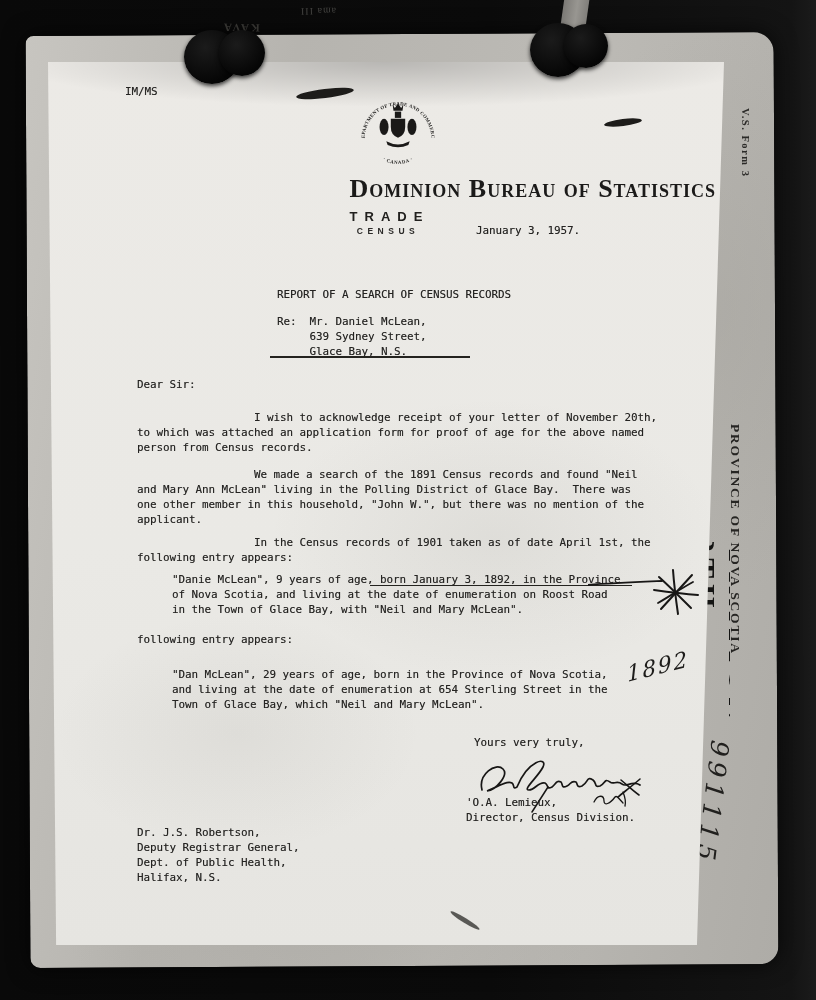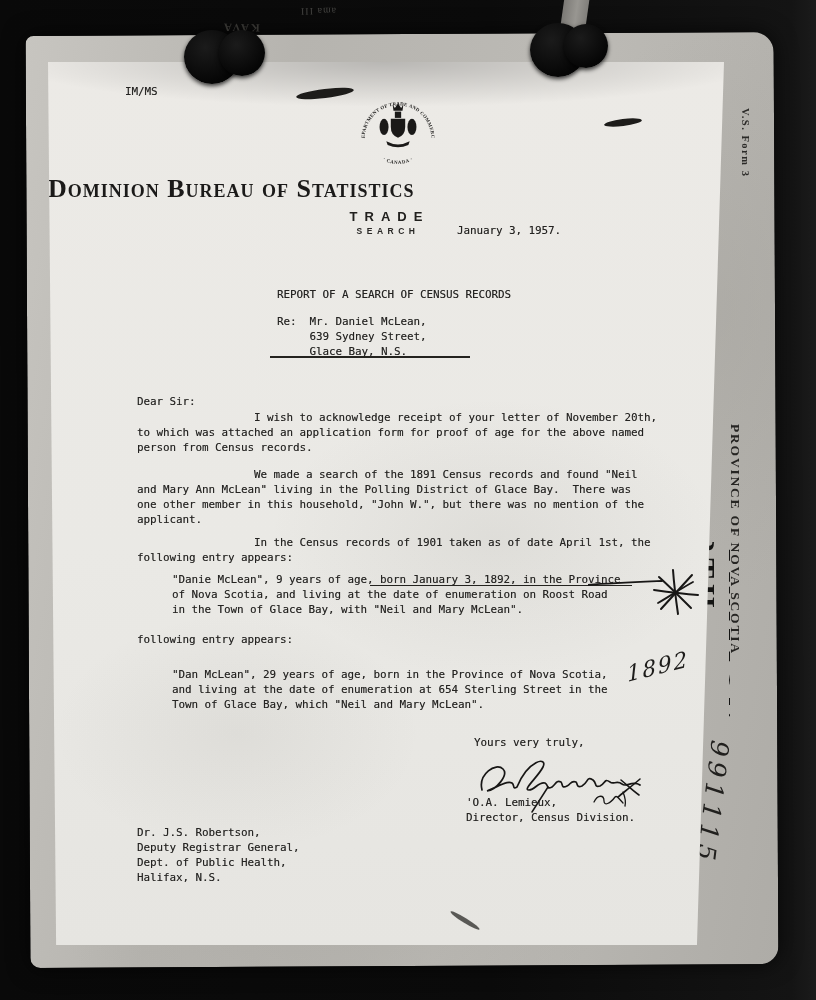--- a/index.html
+++ b/index.html
@@ -77,21 +77,21 @@
       linear-gradient(180deg,#eceae6 0%,#eae9e5 55%,#e6e5e1 100%);
     clip-path:polygon(0% 0%,100% 0%,96% 100%,1.2% 100%);
     filter:drop-shadow(-3px 3px 7px rgba(0,0,0,.5));
   }
   .tw{
     position:absolute;font-family:"DejaVu Sans Mono",monospace;font-size:10.8px;
     line-height:15px;color:#242321;white-space:pre;
     text-shadow:.3px .3px .5px rgba(25,25,25,.45);
   }
   .org{
-    position:absolute;left:0;right:8px;top:112px;text-align:left;
+    position:absolute;left:0;right:8px;top:112px;text-align:right;
     font-family:"Liberation Serif",serif;font-variant:small-caps;font-weight:700;
     font-size:26px;letter-spacing:1px;color:#1b1a19;
   }
   .city{
     position:absolute;left:0;right:0;top:147px;text-align:center;
     font-family:"Liberation Sans",sans-serif;font-weight:700;font-size:13px;
     letter-spacing:7px;color:#21201e;text-indent:7px;
   }
   .country{
     position:absolute;left:0;right:0;top:164px;text-align:center;
@@ -151,29 +151,29 @@
         <rect x="46.5" y="24" width="7" height="7"></rect>
         <path d="M42,32 h16 v9 q0,9 -8,12 q-8,-3 -8,-12 z"></path>
         <ellipse cx="34.5" cy="41" rx="5" ry="9"></ellipse>
         <ellipse cx="65.5" cy="41" rx="5" ry="9"></ellipse>
         <path d="M37,57 q13,7 26,0 l-1.5,4 q-11.5,5 -23,0 z"></path>
       </g>
     </svg>
 
     <div class="org">Dominion Bureau of Statistics</div>
     <div class="city">TRADE</div>
-    <div class="country">SEARCH</div>
-    <div class="tw" style="left:409px;top:161px;">January 3, 1957.</div>
+    <div class="country">CENSUS</div>
+    <div class="tw" style="left:428px;top:161px;">January 3, 1957.</div>
 
     <div class="tw" style="left:229px;top:225px;">REPORT OF A SEARCH OF CENSUS RECORDS</div>
 
     <div class="tw" style="left:229px;top:252px;"><div>Re:  Mr. Daniel McLean,</div><div>     639 Sydney Street,</div><div>     Glace Bay, N.S.</div></div>
     <div class="rule" style="left:222px;top:294px;width:200px;"></div>
 
-    <div class="tw" style="left:89px;top:332px;">Dear Sir:</div>
+    <div class="tw" style="left:89px;top:315px;">Dear Sir:</div>
 
     <div class="tw" style="left:89px;top:348px;"><div>                  I wish to acknowledge receipt of your letter of November 20th,</div><div>to which was attached an application form for proof of age for the above named</div><div>person from Census records.</div></div>
     <div class="tw" style="left:89px;top:405px;"><div>                  We made a search of the 1891 Census records and found "Neil</div><div>and Mary Ann McLean" living in the Polling District of Glace Bay.  There was</div><div>one other member in this household, "John W.", but there was no mention of the</div><div>applicant.</div></div>
     <div class="tw" style="left:89px;top:473px;"><div>                  In the Census records of 1901 taken as of date April 1st, the</div><div>following entry appears:</div></div>
 
     <div class="tw" style="left:124px;top:510px;"><div>"Danie McLean", 9 years of age, born January 3, 1892, in the Province</div><div>of Nova Scotia, and living at the date of enumeration on Roost Road</div><div>in the Town of Glace Bay, with "Neil and Mary McLean".</div></div>
     <div class="rule" style="left:322px;top:523px;width:262px;height:1.4px;"></div>
 
     <svg class="annot" style="left:540px;top:500px;" width="130" height="62" viewBox="0 0 130 62">
       <g stroke="#181716" fill="none" stroke-linecap="round">

